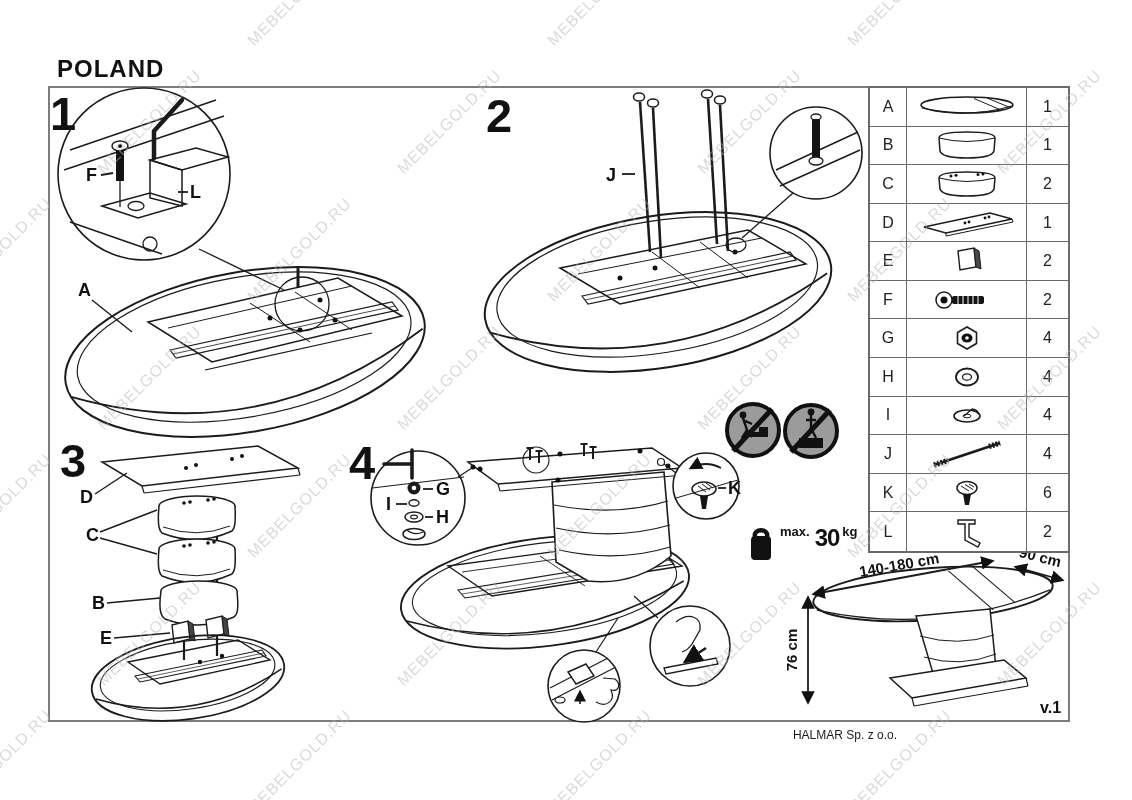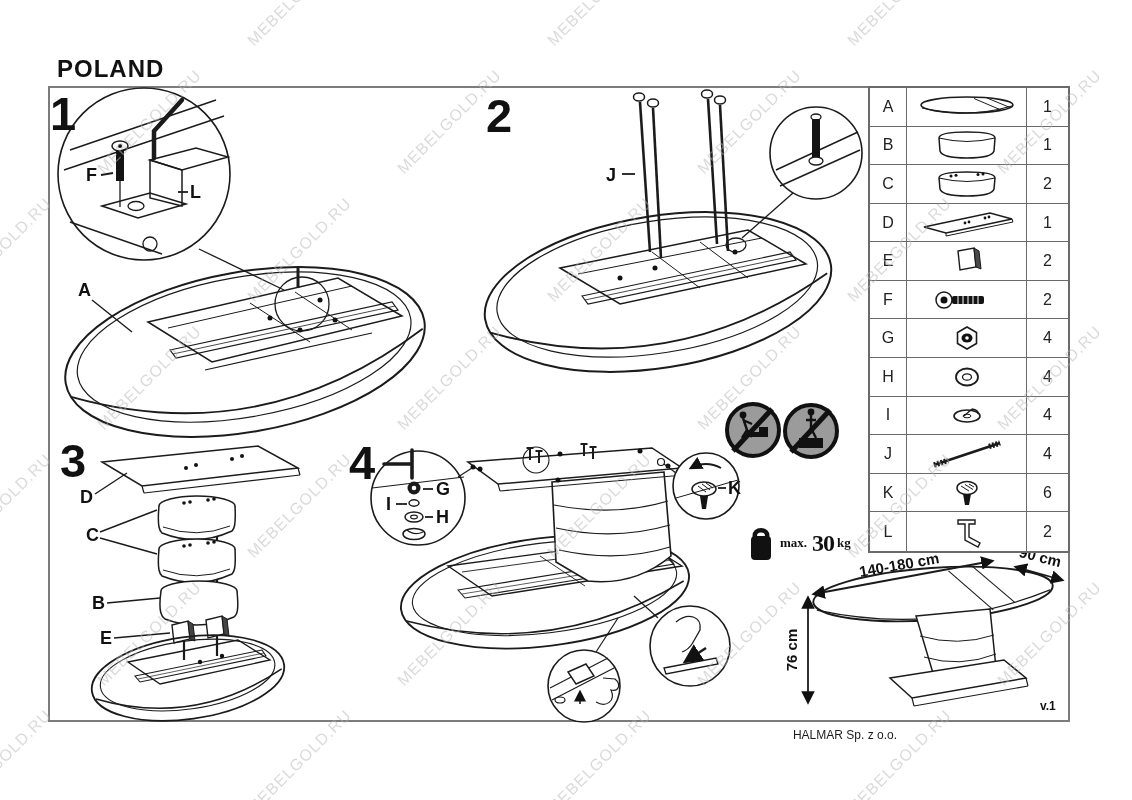--- a/index.html
+++ b/index.html
@@ -26,27 +26,27 @@
                display:grid;grid-template-rows:repeat(12,1fr);
                border:2px solid #6a6a6a;box-sizing:border-box;background:#fff;}
   .pt-row{display:grid;grid-template-columns:37px 1fr 41px;border-bottom:1.5px solid #6a6a6a;}
   .pt-row:last-child{border-bottom:none;}
   .pt-letter,.pt-qty{display:flex;align-items:center;justify-content:center;
                      font-size:16px;color:#222;}
   .pt-letter{border-right:1.5px solid #6a6a6a;}
   .pt-icon{display:flex;align-items:center;justify-content:center;border-right:1.5px solid #6a6a6a;}
   .pt-icon svg{display:block;}
   
-  .weight{position:absolute;left:748px;top:524px;z-index:3;display:flex;align-items:center;font-family:Liberation Serif, serif;}
+  .weight{position:absolute;left:748px;top:524px;z-index:3;display:flex;align-items:flex-start;}
   .weight svg{display:block;margin-right:6px;}
   .w-max{font-size:13px;font-weight:bold;margin-right:5px;}
   .w-val{font-size:24px;font-weight:bold;margin-right:3px;letter-spacing:-1px;}
   .w-unit{font-size:13px;font-weight:bold;}
   
-  .version{position:absolute;left:1040px;top:699px;font-size:12px;font-weight:bold;z-index:3;}
+  .version{position:absolute;left:1040px;top:699px;font-size:16px;font-weight:bold;z-index:3;}
   
   .footer{position:absolute;left:0;top:728px;width:897px;text-align:right;z-index:3;
           color:#1c1c1c;}
   .footer .f1{font-size:12px;margin-bottom:1px;}
   .footer .f2,.footer .f3{font-size:11.5px;margin-bottom:1px;}
   
   .ln{fill:none;stroke:#1b1b1b;}
   .lbl{font-family:"Liberation Sans",sans-serif;font-weight:bold;font-size:18px;fill:#111;}
   .dimlbl{font-family:"Liberation Sans",sans-serif;font-weight:bold;font-size:15px;fill:#111;}
 </style>

